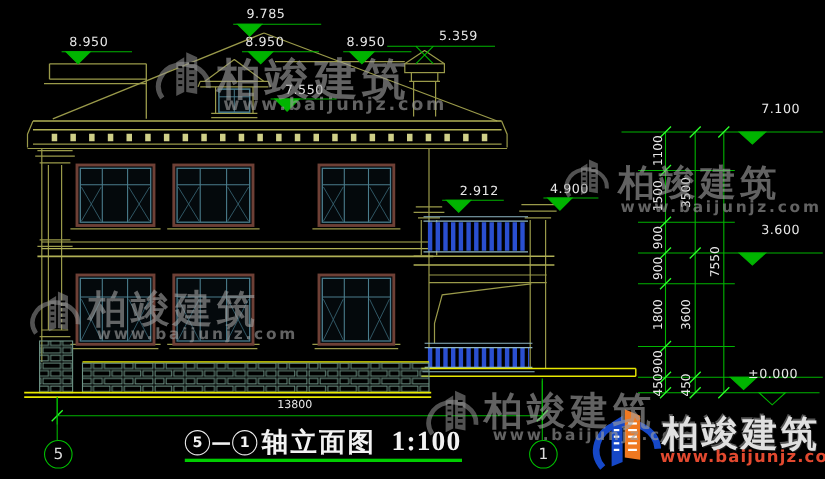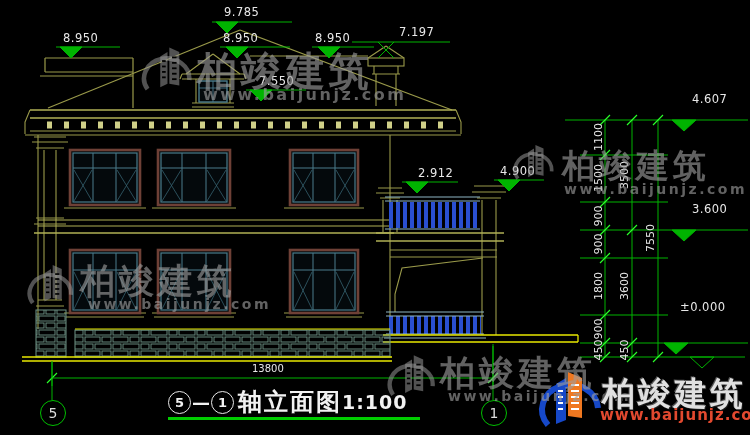--- a/index.html
+++ b/index.html
@@ -12,21 +12,21 @@
   .elev{font-size:11.5px;letter-spacing:.5px;text-align:right;}
   .wm{position:absolute;color:rgba(158,158,158,.62);font-weight:bold;white-space:nowrap;}
   .wm-cn{letter-spacing:4px;}
   .wm-url{letter-spacing:2.5px;}
   .title-row{position:absolute;left:168px;top:386px;display:flex;align-items:center;
              color:#f2f2f2;font-weight:bold;}
   .axis-bubble{width:21px;height:21px;border:1.6px solid #e8e8e8;border-radius:50%;
                display:flex;align-items:center;justify-content:center;font-size:13px;font-weight:bold;}
   .title-dash{font-size:18px;margin:0 1px;}
   .title-name{font-size:24px;letter-spacing:2px;margin-left:4px;}
-  .title-scale{font-size:19px;letter-spacing:1px;}
+  .title-scale{font-size:25px;margin-left:14px;letter-spacing:1px;font-family:Liberation Serif, serif;}
   .title-underline{position:absolute;left:168px;top:417px;width:252px;height:3px;background:#00cc00;}
   .axis-circ{position:absolute;width:24px;height:24px;border:1.4px solid #00c000;border-radius:50%;
              color:#dcdcdc;font-size:14px;display:flex;align-items:center;justify-content:center;}
   .wm5-cn{color:#e0e0e0;letter-spacing:3px;font-weight:bold;
           text-shadow:1px 1px 0 #1a1a1a,-1px -1px 0 #555,0 0 2px #000;}
   .wm5-url{color:#e2492f;letter-spacing:1px;font-weight:bold;}
 </style>
 </head>
 <body>
 
@@ -227,28 +227,28 @@
       <path d="M47,383 L57,373 M488,383 L498,373" stroke="#2aff2a" stroke-width="1.2"></path>
       <line x1="52" y1="361" x2="52" y2="400"></line>
       <line x1="493" y1="344" x2="493" y2="400"></line>
     </g>
   </svg>
 
   <div class="lbl elev" style="left:224px;top:7px">9.785</div>
   <div class="lbl elev" style="left:63px;top:33px">8.950</div>
   <div class="lbl elev" style="left:223px;top:33px">8.950</div>
   <div class="lbl elev" style="left:315px;top:33px">8.950</div>
-  <div class="lbl elev" style="left:399px;top:27px">7.197</div>
+  <div class="lbl elev" style="left:399px;top:27px">5.359</div>
   <div class="lbl elev" style="left:259px;top:76px">7.550</div>
   <div class="lbl elev" style="left:418px;top:168px">2.912</div>
   <div class="lbl elev" style="left:500px;top:166px">4.900</div>
 
-  <div class="lbl elev" style="left:692px;top:94px">4.607</div>
+  <div class="lbl elev" style="left:692px;top:94px">7.100</div>
   <div class="lbl elev" style="left:692px;top:204px">3.600</div>
-  <div class="lbl elev" style="left:680px;top:302px">±0.000</div>
+  <div class="lbl elev" style="left:680px;top:335px">±0.000</div>
 
   <div class="lbl rot" style="left:598px;top:137px">1100</div>
   <div class="lbl rot" style="left:598px;top:178px">1500</div>
   <div class="lbl rot" style="left:598px;top:216px">900</div>
   <div class="lbl rot" style="left:598px;top:244px">900</div>
   <div class="lbl rot" style="left:598px;top:286px">1800</div>
   <div class="lbl rot" style="left:598px;top:329px">900</div>
   <div class="lbl rot" style="left:598px;top:350px">450</div>
   <div class="lbl rot" style="left:624px;top:175px">3500</div>
   <div class="lbl rot" style="left:624px;top:286px">3600</div>

